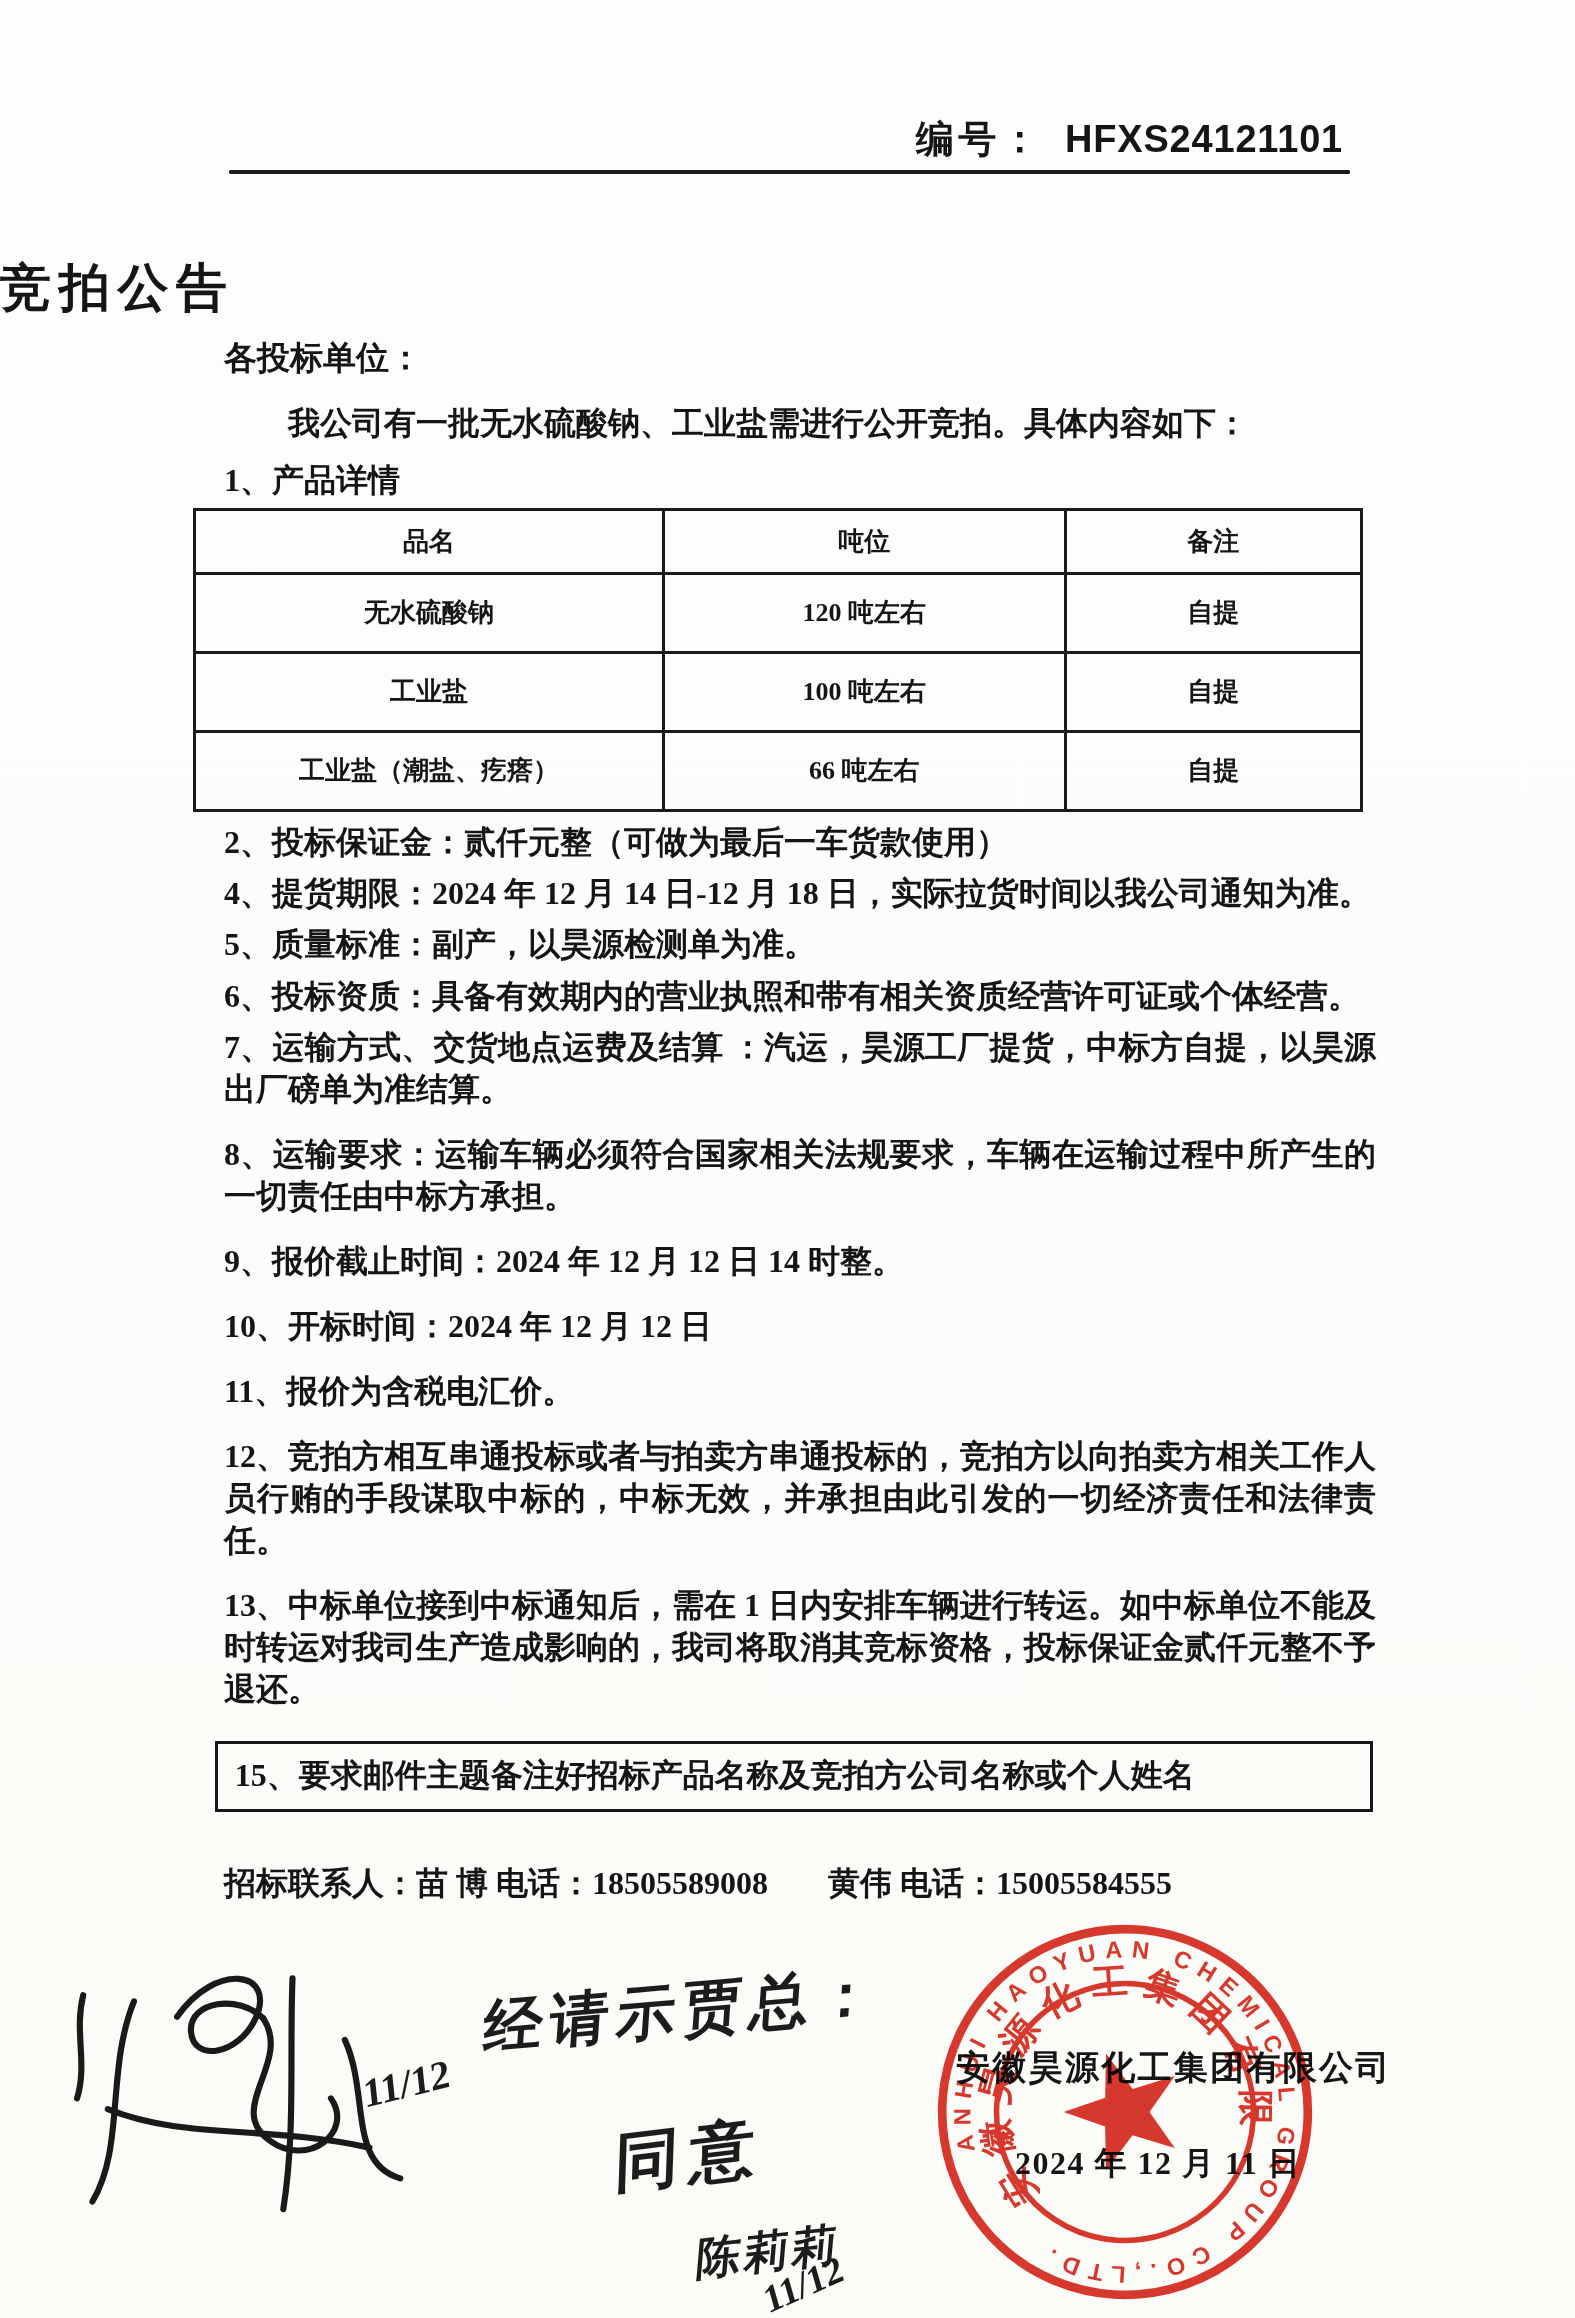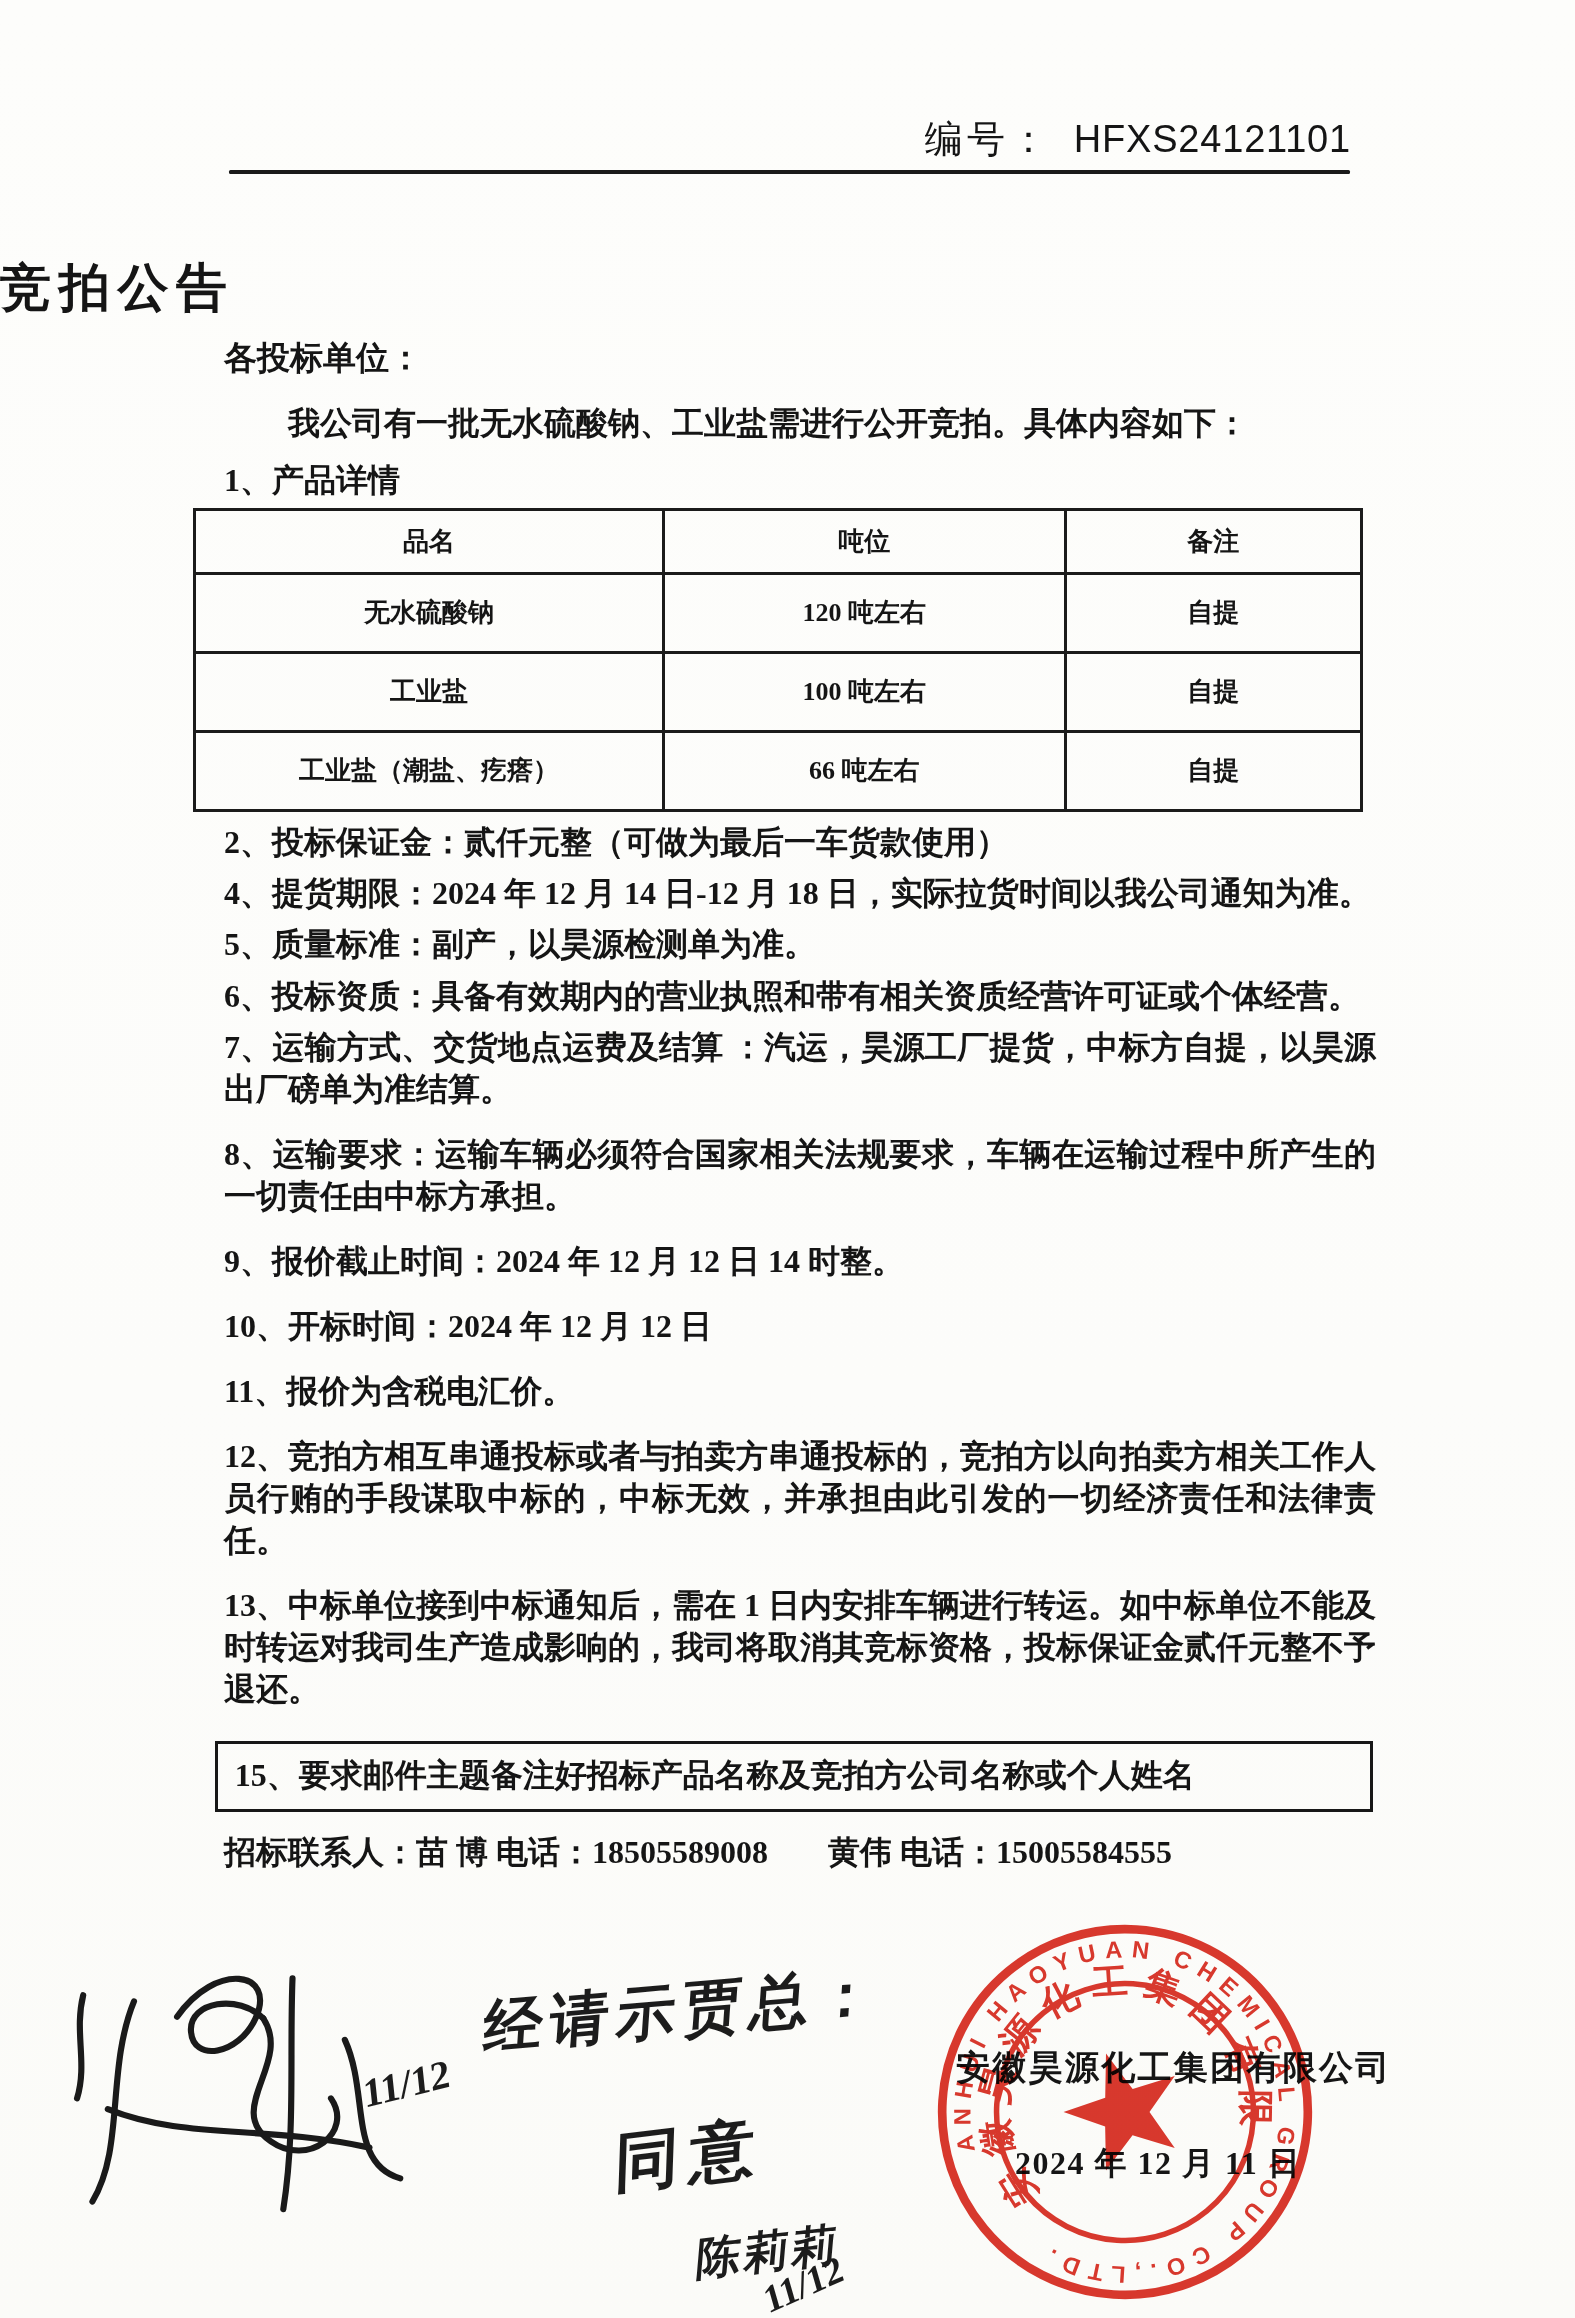--- a/index.html
+++ b/index.html
@@ -7,23 +7,23 @@
     position:relative;
     width:1576px;height:2319px;
     margin:0 auto;
     background:linear-gradient(180deg,#fdfdfb 0%,#fcfcfa 60%,#fbfbf8 100%);
     font-family:"Liberation Serif", serif;
     color:#151515;
     overflow:hidden;
   }
   
   .doc-number{
-    position:absolute;top:114px;right:225px;
+    position:absolute;top:114px;right:233px;
     font-family:"Liberation Sans", sans-serif;
-    font-weight:normal;font-size:38px;letter-spacing:0.8px;
+    font-weight:bold;font-size:38px;letter-spacing:0.8px;
     white-space:nowrap;
   }
   .doc-number .lbl{letter-spacing:4.6px;margin-right:21.6px;}
   .head-rule{
     position:absolute;left:229px;top:170px;width:1121px;height:3.8px;
     background:#1a1a1a;border-radius:1.5px;
   }
   
   .title{
     position:absolute;top:254px;left:0;width:100%;
@@ -62,21 +62,21 @@
   .items p.sp{margin-top:23px;}
   
   .boxed{
     margin:31px 0 0 -9.2px;width:1118px;
     border:3.8px solid #171717;
     padding:10.8px 17px 12.3px 17px;
     font-size:32px;font-weight:600;line-height:42px;
   }
   
   .contacts{
-    margin:19px 0 0 0;display:flex;gap:60px;
+    margin:50px 0 0 0;display:flex;gap:60px;
     font-size:32px;font-weight:600;white-space:nowrap;
   }
   
   .hand{position:absolute;color:#1c1c1c;font-weight:bold;
         font-family:"Liberation Serif", serif;}
   .sig-left{left:60px;top:1946px;width:385px;height:354px;}
   .sig-left-date{left:362px;top:2060px;font-size:40px;
         transform:rotate(-14deg) skewX(-8deg);}
   .note-line1{left:483px;top:1971px;font-size:59px;letter-spacing:7.7px;
         transform:rotate(-5deg) skewX(-9deg);}

